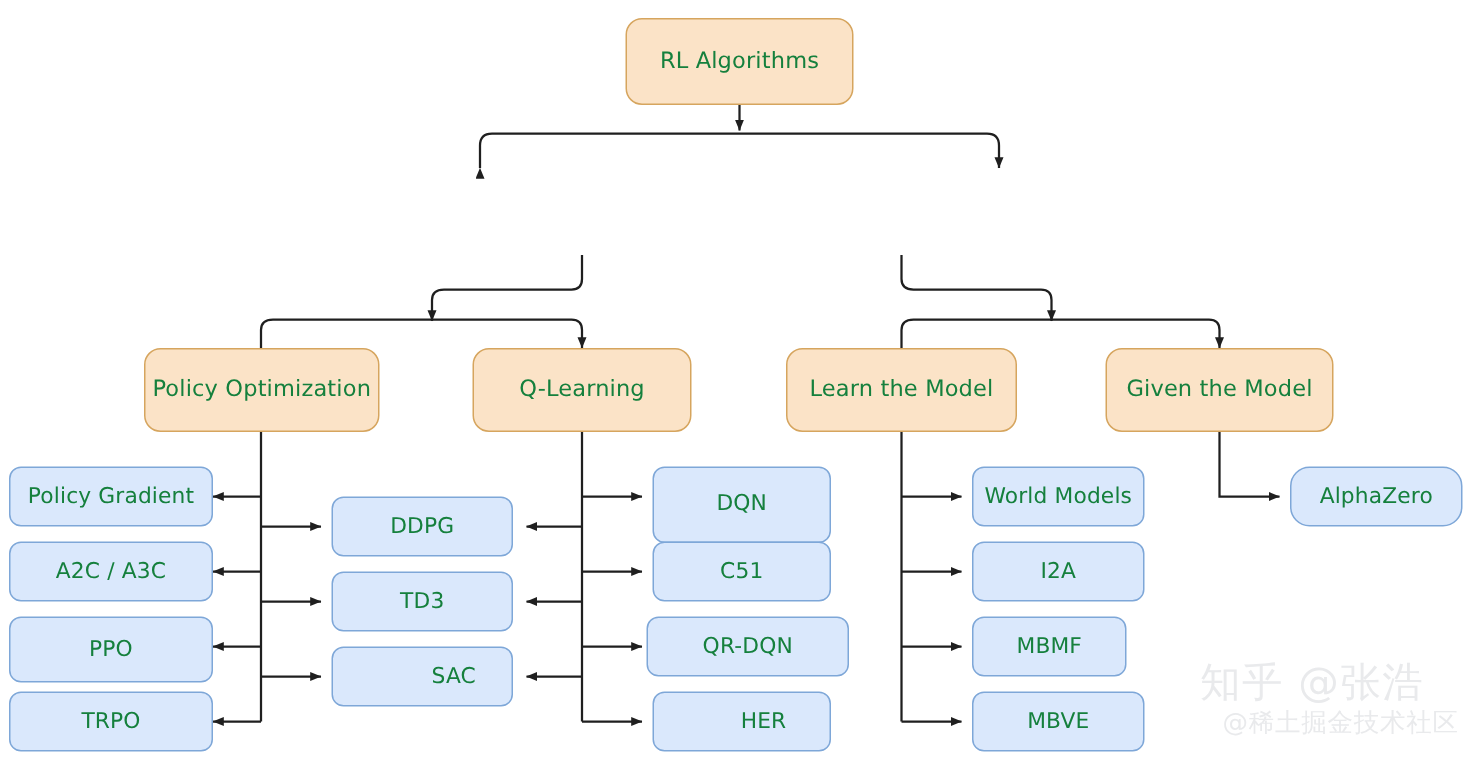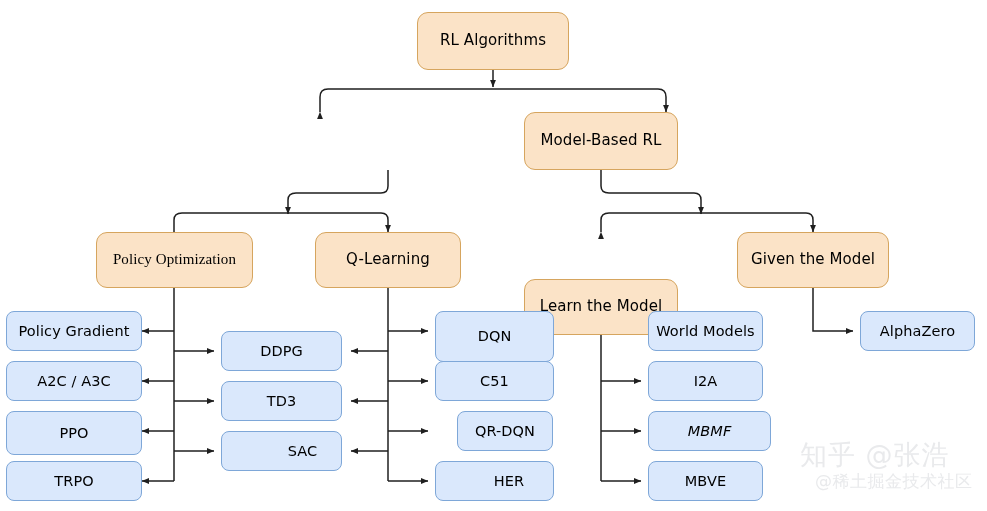--- a/index.html
+++ b/index.html
@@ -8,21 +8,21 @@
     font-family:"DejaVu Sans","Liberation Sans",sans-serif;
     overflow:hidden;position:relative;
   }
   #canvas{position:absolute;left:0;top:0;width:987px;height:511px;}
   .edges{position:absolute;left:0;top:0;width:987px;height:511px;pointer-events:none;}
 
   .node{
     position:absolute;box-sizing:border-box;
     display:flex;align-items:center;justify-content:center;
     text-align:center;line-height:1.15;
-    color:#000000;
+    color:#15803d;
     border-radius:9px;
     font-size:14.5px;
     letter-spacing:.1px;
   }
   .cat{
     background:#fbe3c7;border:1.2px solid #d6a55e;
     border-radius:11px;font-size:15px;
   }
   .leaf{
     background:#dae8fc;border:1.2px solid #7ea7d8;
@@ -91,31 +91,28 @@
       <path d="M601,481 L641,481" marker-end="url(#ah)"></path>
 
       <path d="M813,288 L813,331 L853,331" marker-end="url(#ah)"></path>
     </g>
   </svg>
 
   <div class="node cat" style="left:417px;top:12px;width:152px;height:58px;">
     <span>RL Algorithms</span>
   </div>
 
-  <div class="node cat" style="left:524px;top:112px;width:154px;height:58px;">
-    <span>Model-Based RL</span>
-  </div>
 
-  <div class="node cat" style="left:96px;top:232px;width:157px;height:56px;font-family:Liberation Serif, serif;">
+  <div class="node cat" style="left:96px;top:232px;width:157px;height:56px;">
     <span>Policy Optimization</span>
   </div>
   <div class="node cat" style="left:315px;top:232px;width:146px;height:56px;">
     <span>Q-Learning</span>
   </div>
-  <div class="node cat" style="left:524px;top:232px;width:154px;height:56px;margin-top:47px;">
+  <div class="node cat" style="left:524px;top:232px;width:154px;height:56px;">
     <span>Learn the Model</span>
   </div>
   <div class="node cat" style="left:737px;top:232px;width:152px;height:56px;">
     <span>Given the Model</span>
   </div>
 
   <div class="node leaf" style="left:6px;top:311px;width:136px;height:40px;">
     <span>Policy Gradient</span>
   </div>
   <div class="node leaf" style="left:6px;top:361px;width:136px;height:40px;">
@@ -137,40 +134,40 @@
   <div class="node leaf" style="left:221px;top:431px;width:121px;height:40px;padding-left:42px;">
     <span>SAC</span>
   </div>
 
   <div class="node leaf" style="left:435px;top:311px;width:119px;height:51px;">
     <span>DQN</span>
   </div>
   <div class="node leaf" style="left:435px;top:361px;width:119px;height:40px;">
     <span>C51</span>
   </div>
-  <div class="node leaf" style="left:457px;top:411px;width:96px;height:40px;">
+  <div class="node leaf" style="left:431px;top:411px;width:135px;height:40px;">
     <span>QR-DQN</span>
   </div>
   <div class="node leaf" style="left:435px;top:461px;width:119px;height:40px;padding-left:29px;">
     <span>HER</span>
   </div>
 
   <div class="node leaf" style="left:648px;top:311px;width:115px;height:40px;">
     <span>World Models</span>
   </div>
   <div class="node leaf" style="left:648px;top:361px;width:115px;height:40px;">
     <span>I2A</span>
   </div>
-  <div class="node leaf" style="left:648px;top:411px;width:123px;height:40px;font-style:italic;">
+  <div class="node leaf" style="left:648px;top:411px;width:103px;height:40px;">
     <span>MBMF</span>
   </div>
   <div class="node leaf" style="left:648px;top:461px;width:115px;height:40px;">
     <span>MBVE</span>
   </div>
 
-  <div class="node leaf" style="left:860px;top:311px;width:115px;height:40px;">
+  <div class="node leaf" style="left:860px;top:311px;width:115px;height:40px;border-radius:13px;">
     <span>AlphaZero</span>
   </div>
 
   <div class="watermark wm-main" style="left:800px;top:437px;">知乎 @张浩</div>
   <div class="watermark wm-sub" style="left:815px;top:470px;">@稀土掘金技术社区</div>
 
 </div>
 
 </body></html>

